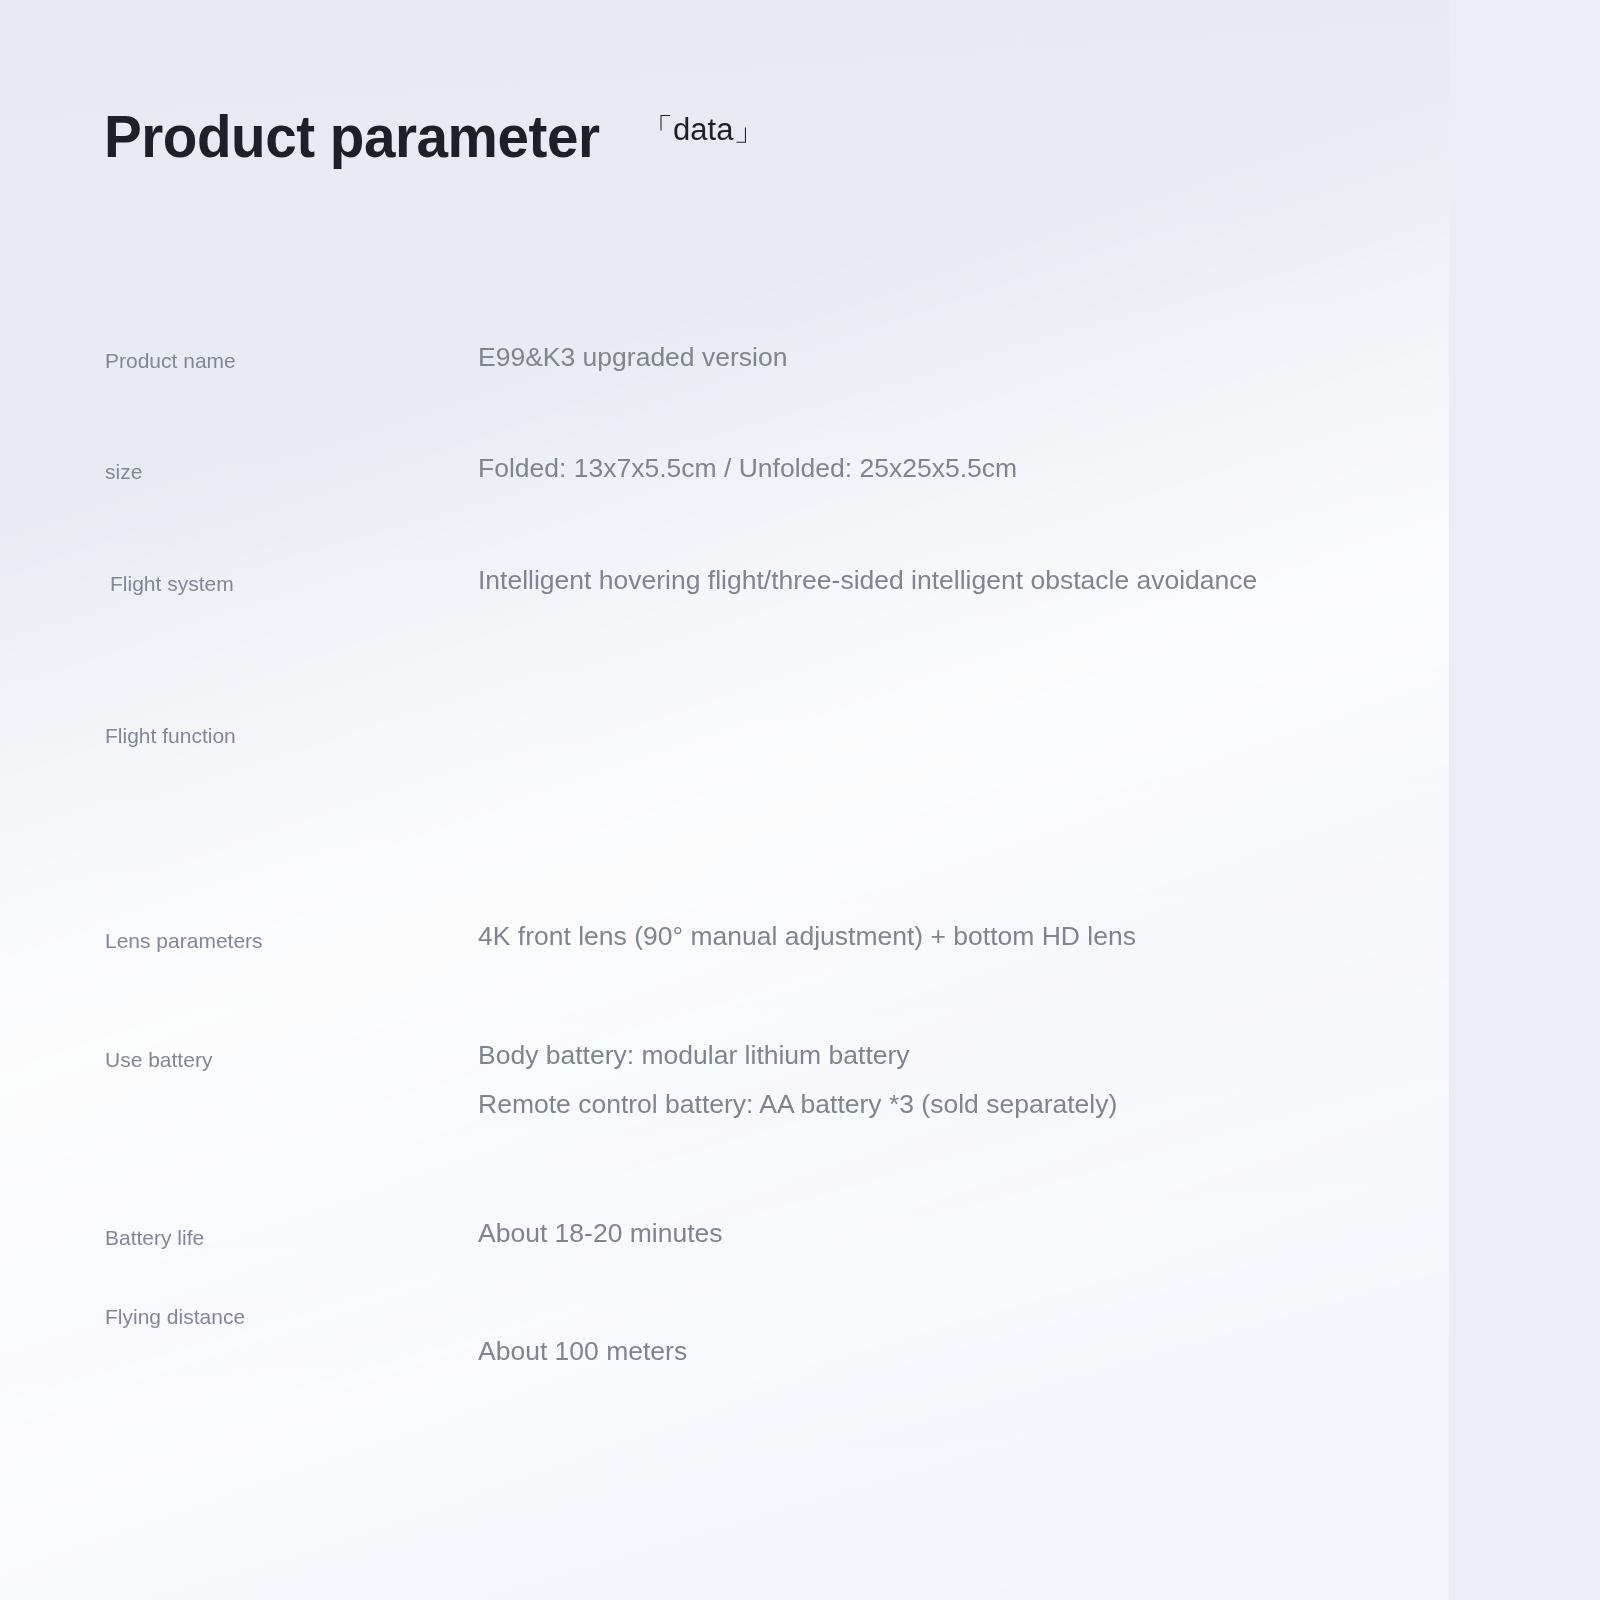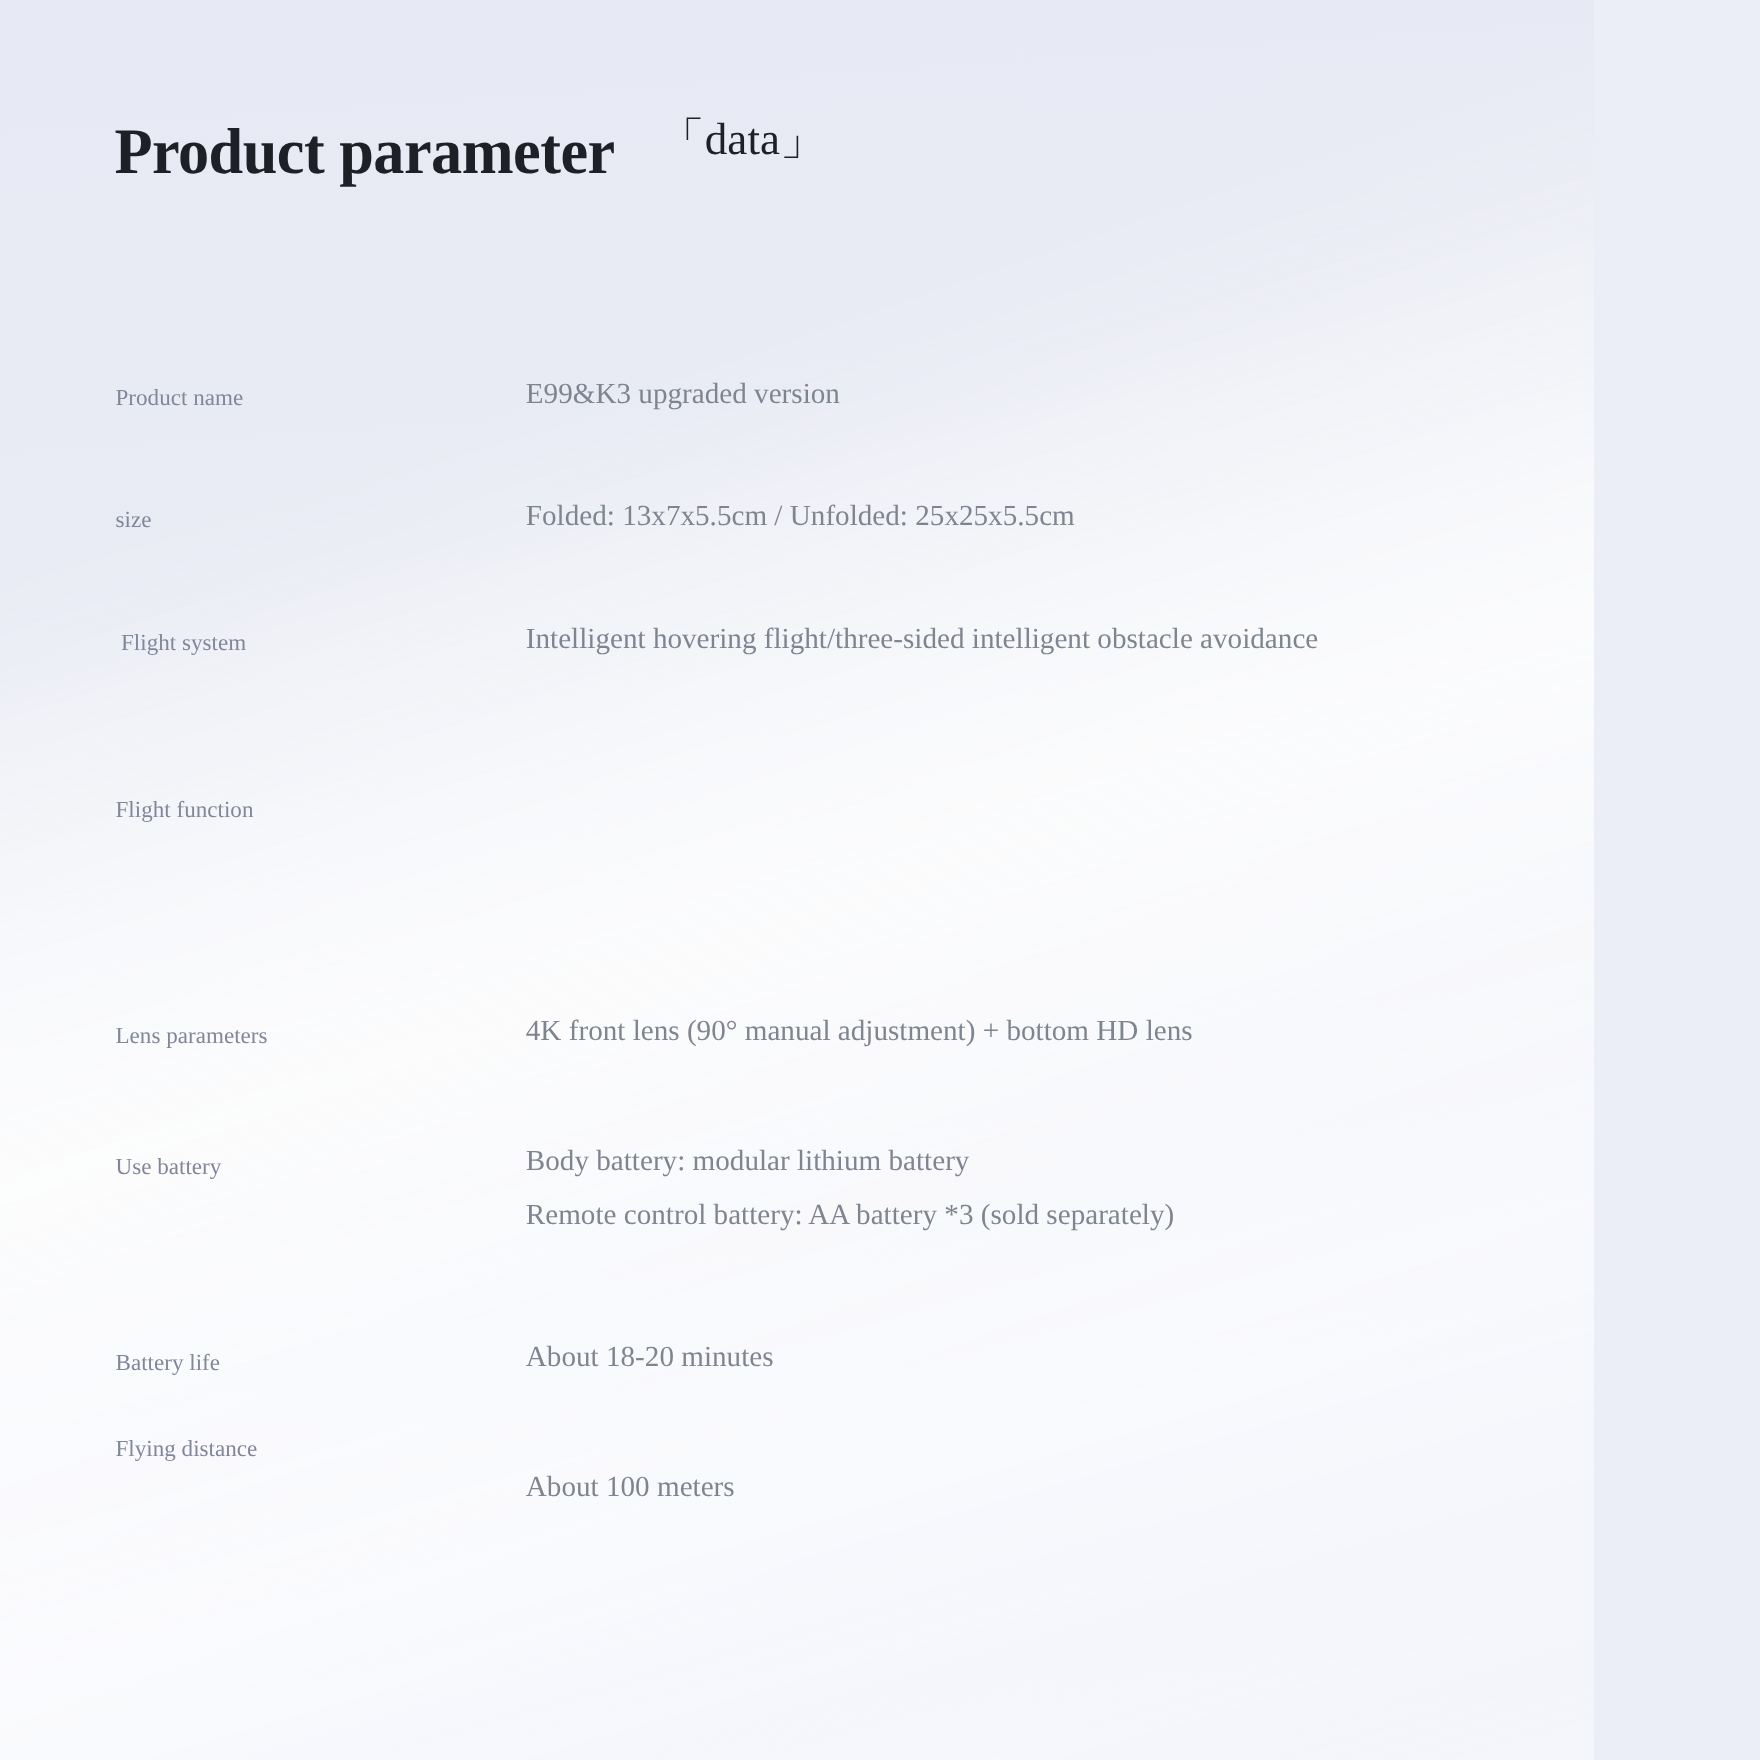--- a/index.html
+++ b/index.html
@@ -23,21 +23,20 @@
     overflow: hidden;
     
     background:
       linear-gradient(176deg,
         #e7e9f4 0%,
         #e8eaf4 22%,
         #eceef6 45%,
         #eff1f8 62%,
         #f2f4fb 80%,
         #f3f5fc 100%);
-    font-family: Liberation Serif, serif;
   }
 
   
   .bg-streak {
     position: absolute;
     left: -30%;
     top: -28%;
     width: 175%;
     height: 150%;
     transform: rotate(-19deg);
@@ -92,21 +91,21 @@
     font-size: 59px;
     font-weight: 700;
     color: #1e2028;
     letter-spacing: -0.5px;
     line-height: 1;
     transform: scaleX(0.96);
     transform-origin: left center;
   }
 
   .title-sub {
-    font-size: 41px;
+    font-size: 31px;
     font-weight: 400;
     color: #1e2028;
     line-height: 1;
     margin-left: 22px;
     position: relative;
     top: -17px;
     letter-spacing: 0px;
   }
 
   

